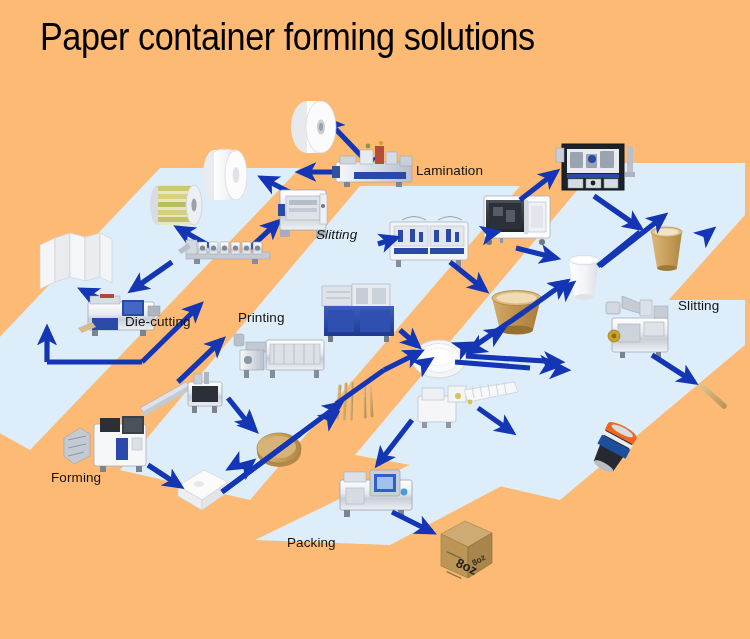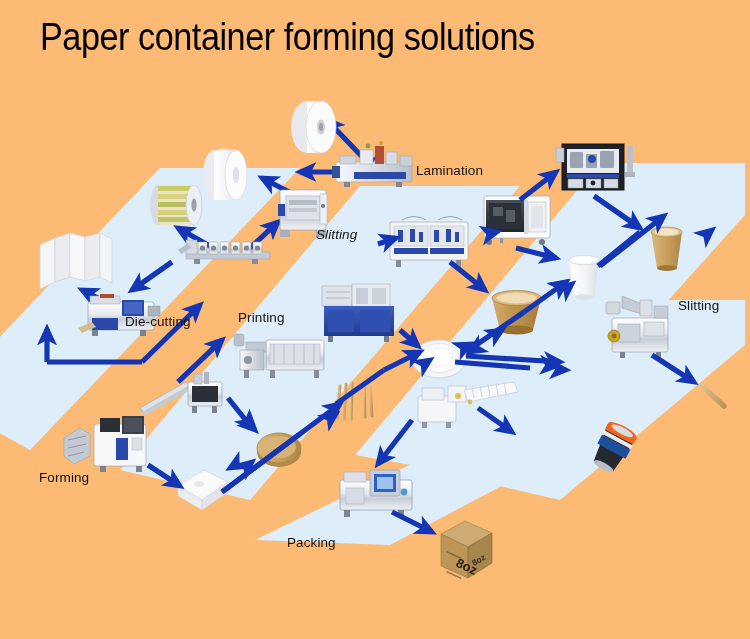--- a/index.html
+++ b/index.html
@@ -512,16 +512,16 @@
       <polyline points="352,386 420,344" stroke="none"></polyline>
     </g>
 
   </svg>
 
   <div class="stage-label" style="left:84px;top:314px;margin-left:41px;">Die-cutting</div>
   <div class="stage-label" style="left:238px;top:262px;margin-top:48px;">Printing</div>
   <div class="stage-label" style="left:316px;top:227px;font-style:italic;">Slitting</div>
   <div class="stage-label" style="left:416px;top:163px;">Lamination</div>
   <div class="stage-label" style="left:678px;top:298px;">Slitting</div>
-  <div class="stage-label" style="left:39px;top:470px;">Forming</div>
+  <div class="stage-label" style="left:51px;top:470px;">Forming</div>
   <div class="stage-label" style="left:287px;top:535px;">Packing</div>
 
 </div>
 
 </body></html>

